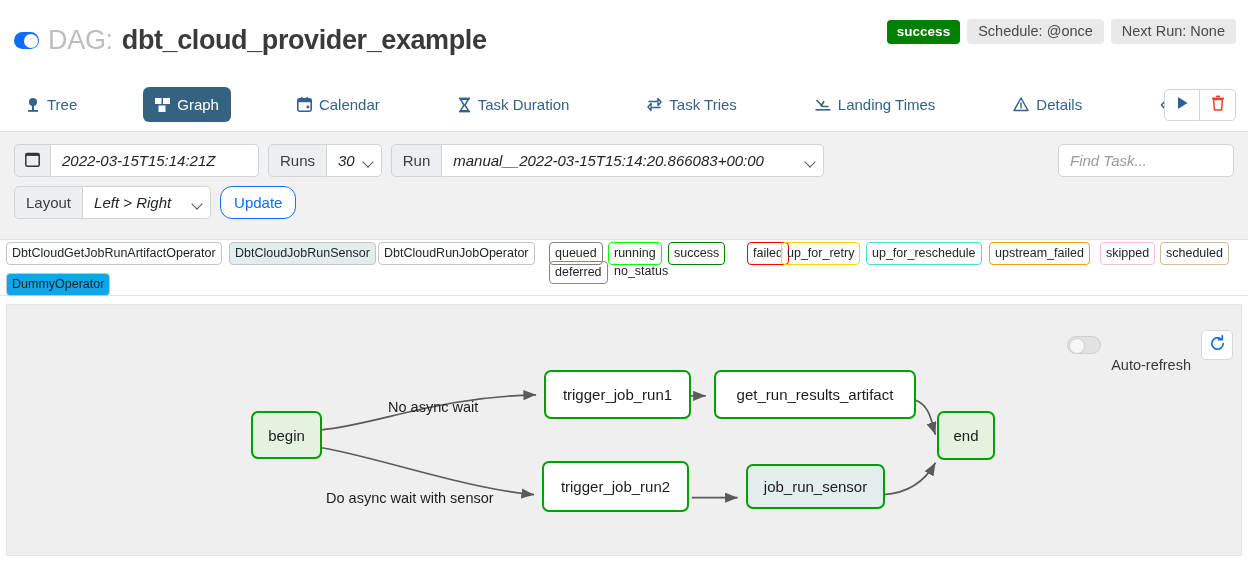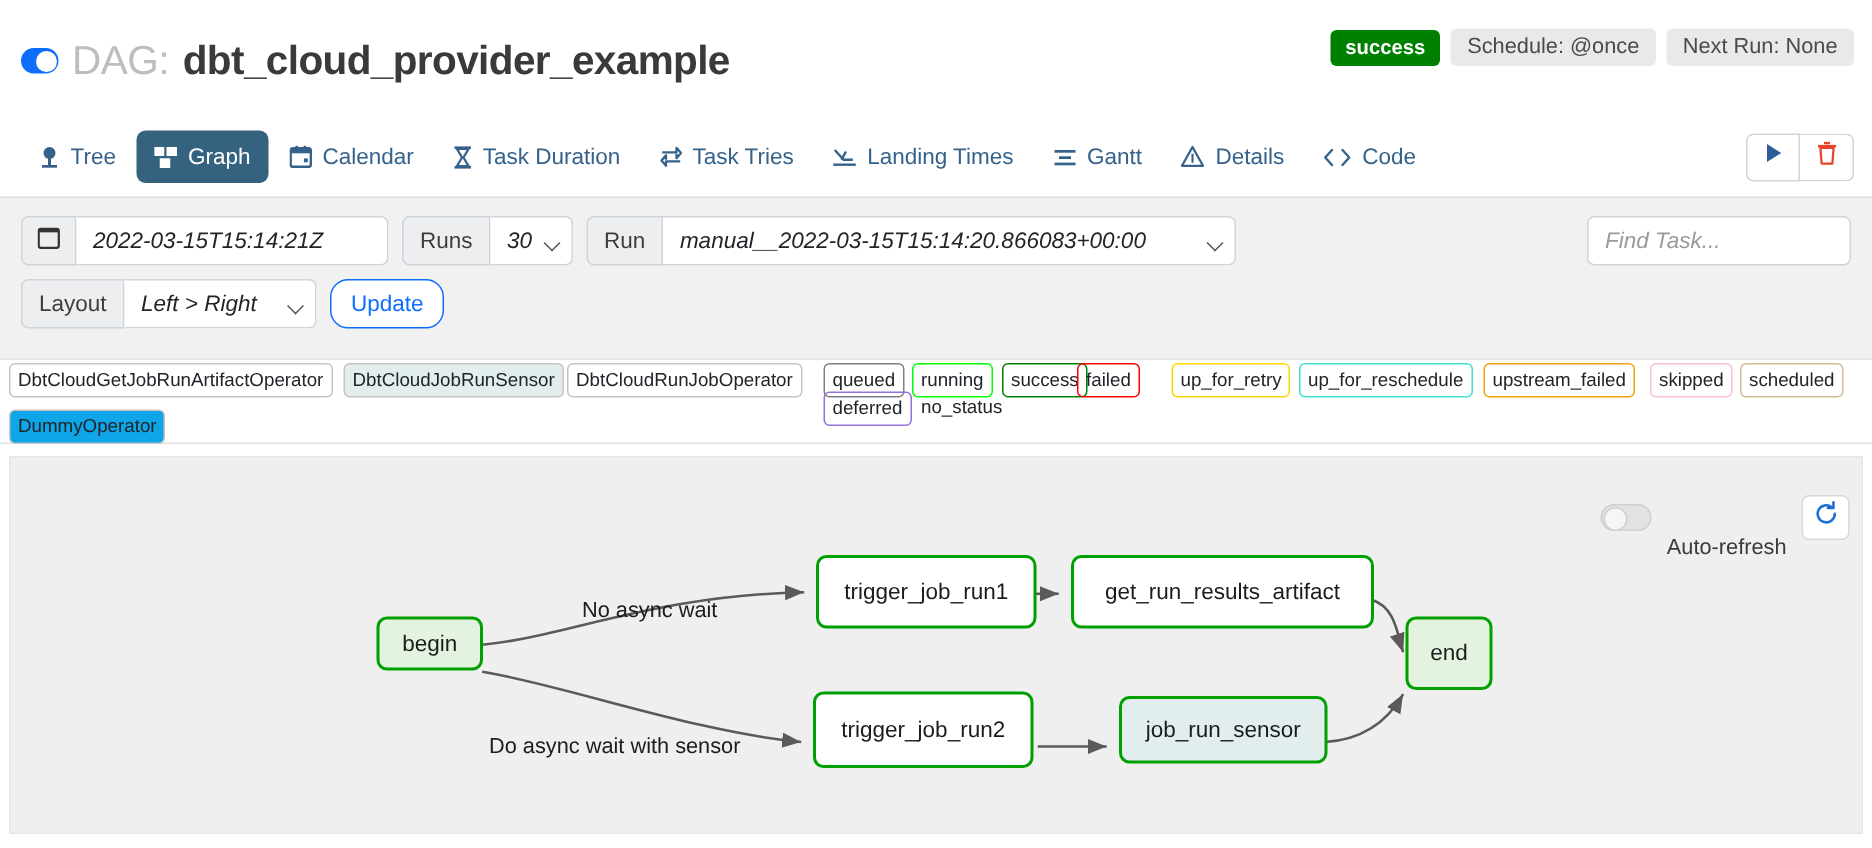--- a/index.html
+++ b/index.html
@@ -75,22 +75,23 @@
     color: #4a4a4a;
   }
 
   
   .tabbar {
     position: relative;
     height: 54px;
     padding: 0 14px;
     display: flex;
     align-items: center;
-    gap: 2px;
+    gap: 12px;
     border-bottom: 1px solid #dee2e6;
+    justify-content: space-between;
   }
   .tab {
     display: flex;
     align-items: center;
     gap: 7px;
     padding: 9px 12px;
     border-radius: 6px;
     font-size: 15px;
     color: #35628a;
     cursor: pointer;
@@ -356,30 +357,20 @@
     <span class="ticon">
       <svg width="16" height="15" viewBox="0 0 16 15">
           <path d="M1.5 3 L7.5 9.5 L13.5 9.5" fill="none" stroke="#35628a" stroke-width="1.6"></path>
           <path d="M6 9.5 L9 4" fill="none" stroke="#35628a" stroke-width="1.6"></path>
           <rect x="0.5" y="12" width="15" height="1.6" fill="#35628a"></rect>
         </svg>
     </span>
     <span>Landing Times</span>
   </div>
 
-  <div class="tab">
-    <span class="ticon">
-      <svg width="16" height="14" viewBox="0 0 16 14">
-          <rect x="1" y="2" width="14" height="1.8" fill="#35628a"></rect>
-          <rect x="4" y="6.2" width="8" height="1.8" fill="#35628a"></rect>
-          <rect x="1" y="10.4" width="14" height="1.8" fill="#35628a"></rect>
-        </svg>
-    </span>
-    <span>Gantt</span>
-  </div>
 
   <div class="tab">
     <span class="ticon">
       <svg width="16" height="15" viewBox="0 0 16 15">
           <path d="M8 1 L15 13.5 L1 13.5 Z" fill="none" stroke="#35628a" stroke-width="1.5" stroke-linejoin="round"></path>
           <rect x="7.3" y="5.5" width="1.4" height="6" fill="#35628a"></rect>
         </svg>
     </span>
     <span>Details</span>
   </div>
@@ -452,21 +443,21 @@
 
 <div class="legend">
   <span class="lg-item" style="left:6px;top:2px;background:#ffffff;border-color:#c4c4c4">DbtCloudGetJobRunArtifactOperator</span>
   <span class="lg-item" style="left:229px;top:2px;background:#e2eeee;border-color:#c4c4c4">DbtCloudJobRunSensor</span>
   <span class="lg-item" style="left:378px;top:2px;background:#ffffff;border-color:#c4c4c4">DbtCloudRunJobOperator</span>
   <span class="lg-item" style="left:6px;top:33px;background:#0ea5e9;border-color:#c4c4c4">DummyOperator</span>
 
   <span class="lg-item" style="left:549px;top:2px;border-color:#808080">queued</span>
   <span class="lg-item" style="left:608px;top:2px;border-color:#00ff00">running</span>
   <span class="lg-item" style="left:668px;top:2px;border-color:#008000">success</span>
-  <span class="lg-item" style="left:718px;top:2px;border-color:#ff0000">failed</span>
+  <span class="lg-item" style="left:747px;top:2px;border-color:#ff0000">failed</span>
   <span class="lg-item" style="left:781px;top:2px;border-color:#ffd700">up_for_retry</span>
   <span class="lg-item" style="left:866px;top:2px;border-color:#40e0d0">up_for_reschedule</span>
   <span class="lg-item" style="left:989px;top:2px;border-color:#f0a30a">upstream_failed</span>
   <span class="lg-item" style="left:1100px;top:2px;border-color:#f8c0cb">skipped</span>
   <span class="lg-item" style="left:1160px;top:2px;border-color:#d0bc96">scheduled</span>
   <span class="lg-item" style="left:549px;top:21px;border-color:#9370db">deferred</span>
   <span class="lg-item lg-plain" style="left:612px;top:21px">no_status</span>
 </div>
 
 <div class="graph-wrap">
@@ -497,21 +488,21 @@
 
     <path d="M909,95 C925,100 926,118 930,130" fill="none" stroke="#5a5a5a" stroke-width="1.7" marker-end="url(#arr)"></path>
 
     <path d="M315,143 C370,152 455,183 528,190" fill="none" stroke="#5a5a5a" stroke-width="1.7" marker-end="url(#arr)"></path>
 
     <path d="M686,193 L732,193" fill="none" stroke="#5a5a5a" stroke-width="1.7" marker-end="url(#arr)"></path>
 
     <path d="M878,190 C908,188 922,172 930,158" fill="none" stroke="#5a5a5a" stroke-width="1.7" marker-end="url(#arr)"></path>
   </svg>
 
-  <div class="node dummy" style="left:244px;top:106px;width:71px;height:36px">
+  <div class="node dummy" style="left:244px;top:106px;width:71px;height:48px">
     <span>begin</span>
   </div>
   <div class="node" style="left:537px;top:65px;width:147px;height:49px">
     <span>trigger_job_run1</span>
   </div>
   <div class="node" style="left:707px;top:65px;width:202px;height:49px">
     <span>get_run_results_artifact</span>
   </div>
   <div class="node" style="left:535px;top:156px;width:147px;height:51px">
     <span>trigger_job_run2</span>

